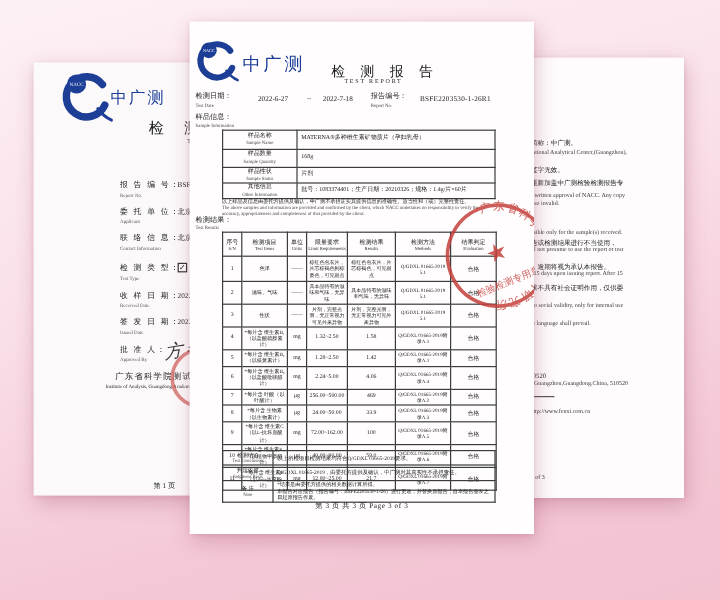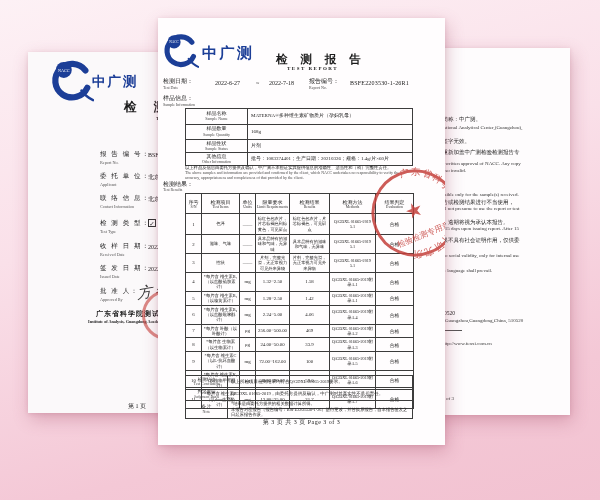--- a/index.html
+++ b/index.html
@@ -4,21 +4,21 @@
 <style>
 *{margin:0;padding:0;box-sizing:border-box;}
 html,body{width:600px;height:500px;}
 body{position:relative;overflow:hidden;
   background:linear-gradient(165deg,#fdf1f5 0%,#fae0e9 40%,#f4c8d6 78%,#f2c2d1 100%);
   font-family:"Liberation Serif","DejaVu Serif",serif;color:#1c1c1c;
   -webkit-text-size-adjust:none;}
 .page{position:absolute;background:#fffdfe;box-shadow:2px 6px 16px rgba(160,70,100,.32),0 1px 4px rgba(160,70,100,.18);}
 .abs{position:absolute;}
 .blue{color:#1c3e97;}
-.b{font-weight:bold;}
+.b{font-weight:normal;}
 .f40{font-size:4px;line-height:1.2;}
 .f43{font-size:4.3px;line-height:1.25;}
 .f45{font-size:4.5px;line-height:1.25;}
 .f5{font-size:5px;line-height:1.25;}
 .f6{font-size:6px;line-height:1.3;}
 .gray{color:#4a4a4a;}
 table{border-collapse:collapse;table-layout:fixed;}
 td{border:0.6px solid #3c3c3c;text-align:center;vertical-align:middle;padding:0.5px;overflow:hidden;}
 .valcell{text-align:left;padding-left:3px;}
 .lp-label-cn{font-size:6.5px;letter-spacing:1.6px;color:#222;}

